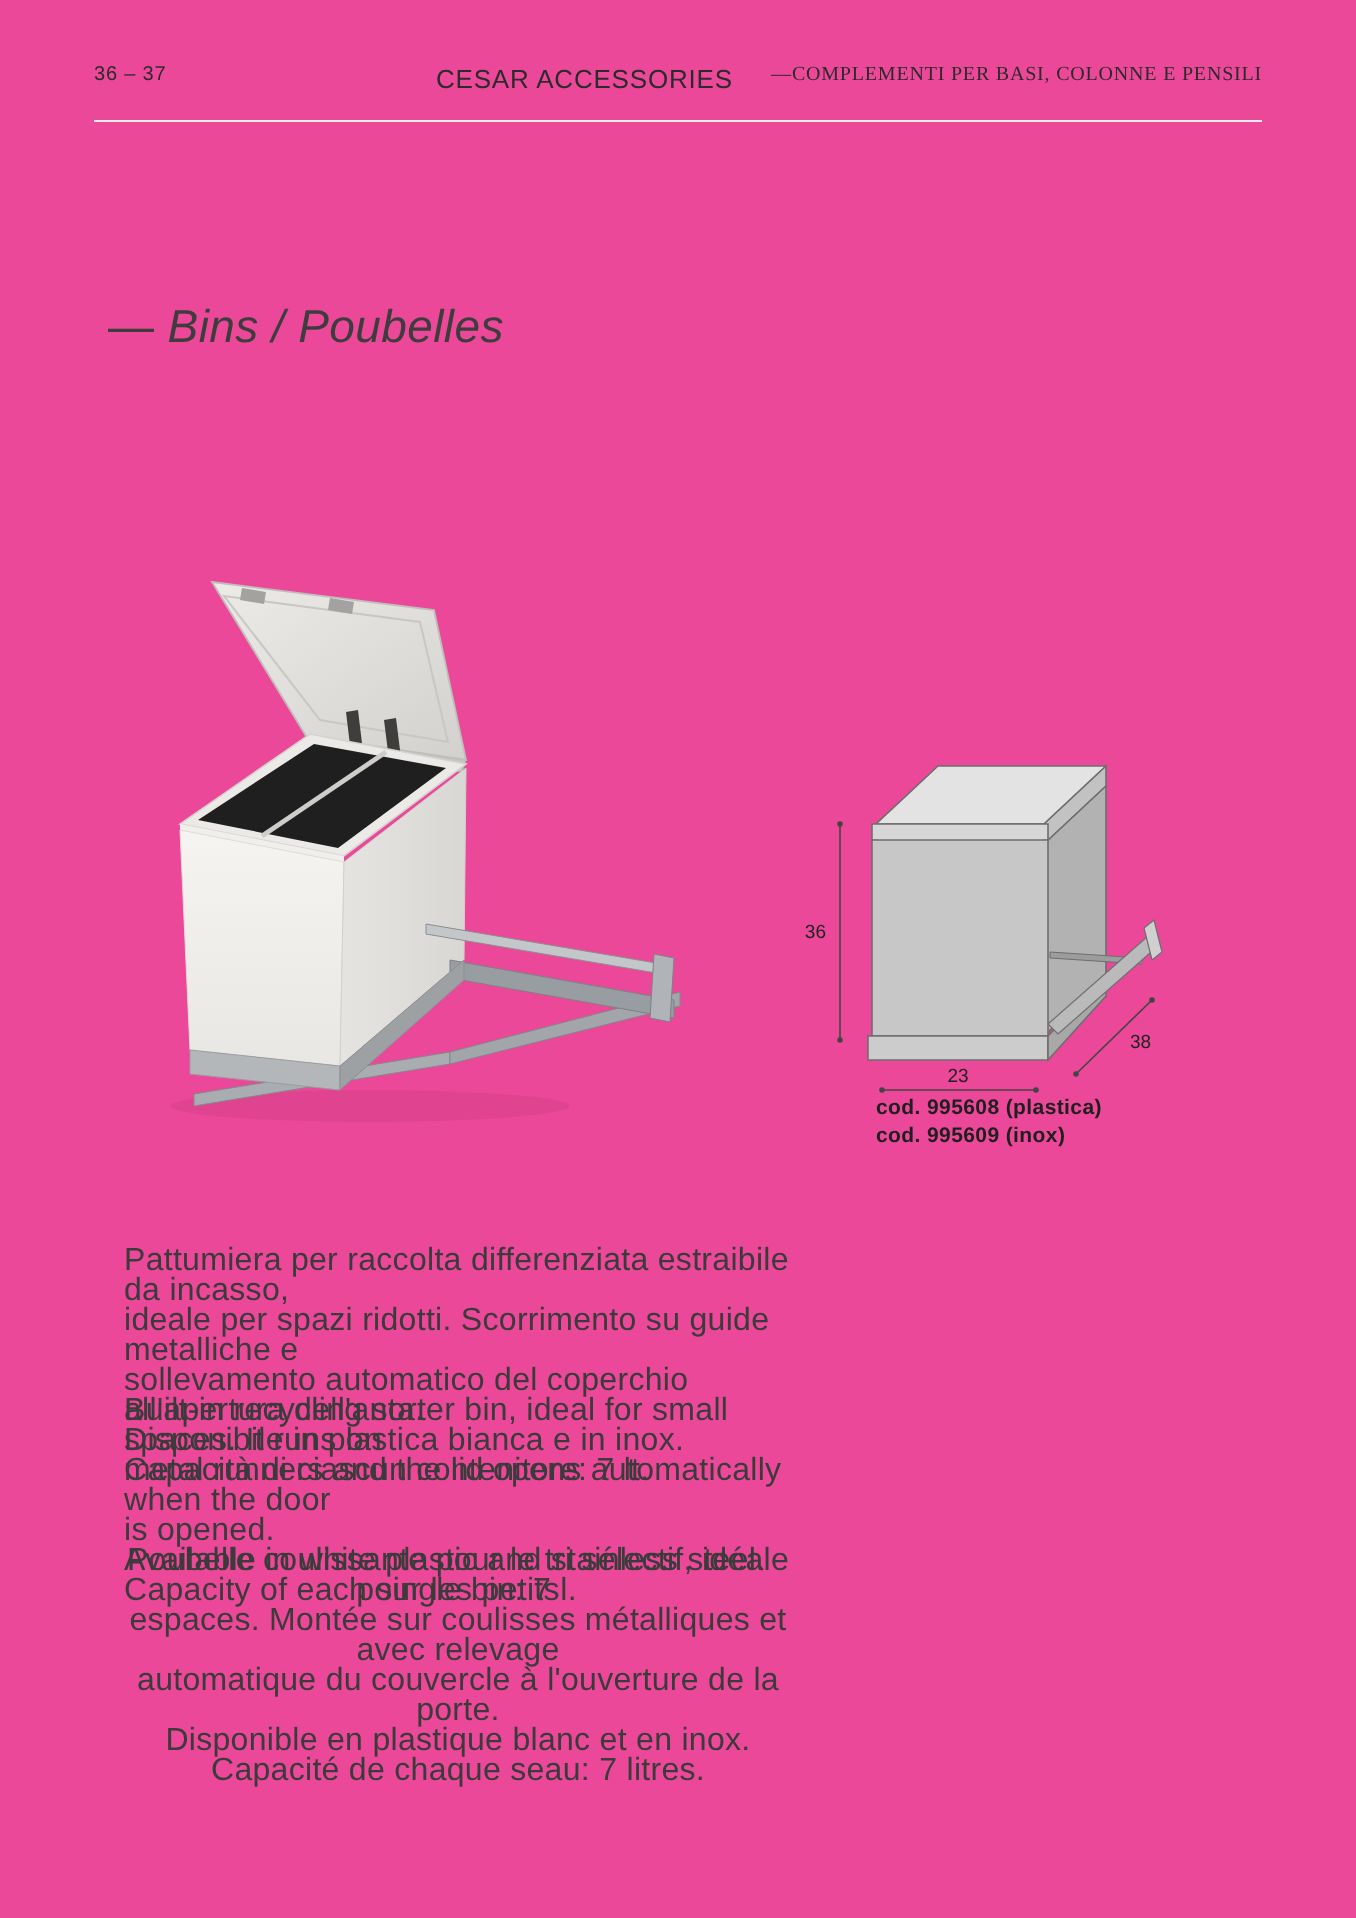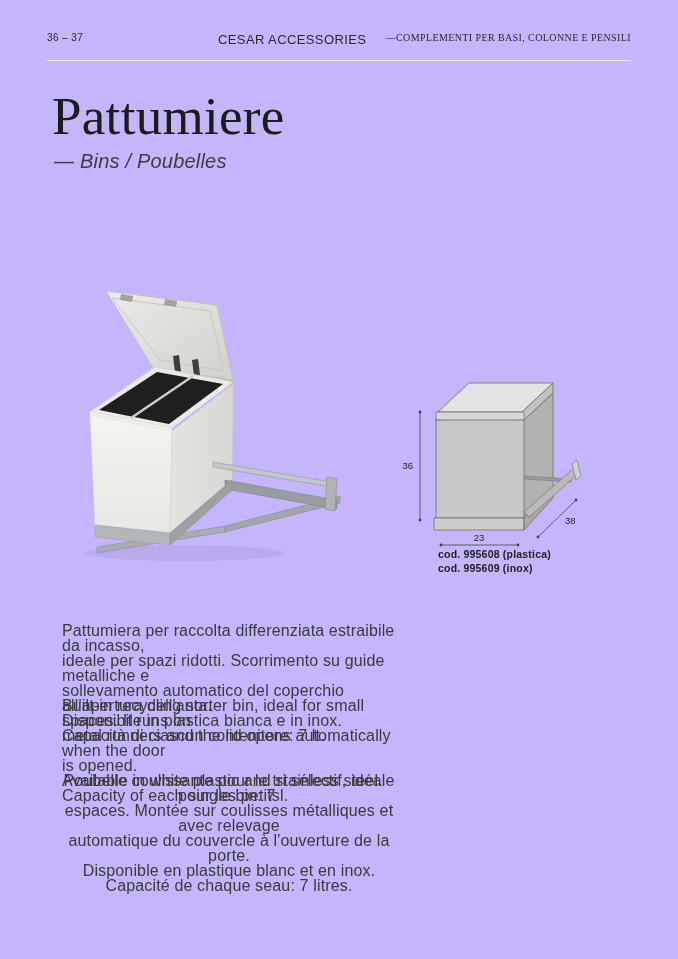--- a/index.html
+++ b/index.html
@@ -1,21 +1,21 @@
 <!DOCTYPE html>
 <html><head>
 <meta charset="utf-8">
 <style>
   * { margin: 0; padding: 0; box-sizing: border-box; }
   html, body { background: #ffffff; }
   .page {
     position: relative;
     width: 678px;
     height: 959px;
-    background: #c4b5fd;
+    background: #ec4899;
     font-family: "Liberation Sans", sans-serif;
     color: #2a2a2a;
     overflow: hidden;
   }
   
   .header-pagenums {
     position: absolute; left: 47px; top: 32px;
     font-size: 10px; letter-spacing: 0.4px; color: #2b2b2b;
   }
   .header-brand {
@@ -32,21 +32,21 @@
   }
   
   .page-title {
     position: absolute; left: 52px; top: 90px;
     font-family: "Liberation Serif", serif;
     font-size: 53px; line-height: 1; font-weight: 500;
     letter-spacing: 0.3px; color: #1c1c1a;
   }
   .page-subtitle {
     position: absolute; left: 54px; top: 150px;
-    font-size: 20px; font-style: italic; color: #3d3d3d;
+    font-size: 23px; font-style: italic; color: #3d3d3d;
     letter-spacing: 0.2px;
   }
   .page-subtitle .dash { font-style: normal; }
   
   .product-label {
     position: absolute; left: 62px; top: 219px;
     font-size: 11px; letter-spacing: 0.25px; color: #2e2e2e;
   }
   
   .product-photo {
@@ -81,21 +81,20 @@
 </head>
 <body>
 
 <div class="page">
 
   <div class="header-pagenums">36 – 37</div>
   <div class="header-brand">CESAR ACCESSORIES</div>
   <div class="header-section">—COMPLEMENTI PER BASI, COLONNE E PENSILI</div>
   <div class="header-rule"></div>
 
-  <h1 class="page-title">Pattumiere</h1>
   <div class="page-subtitle"><span class="dash">— </span><span>Bins / Poubelles</span></div>
 
 
   <svg class="product-photo" viewBox="0 0 290 300" xmlns="http://www.w3.org/2000/svg">
     <defs>
       <linearGradient id="lidG" x1="0" y1="0" x2="1" y2="1">
         <stop offset="0" stop-color="#ecebe8"></stop>
         <stop offset="1" stop-color="#d2d1ce"></stop>
       </linearGradient>
       <linearGradient id="frontG" x1="0" y1="0" x2="0" y2="1">

